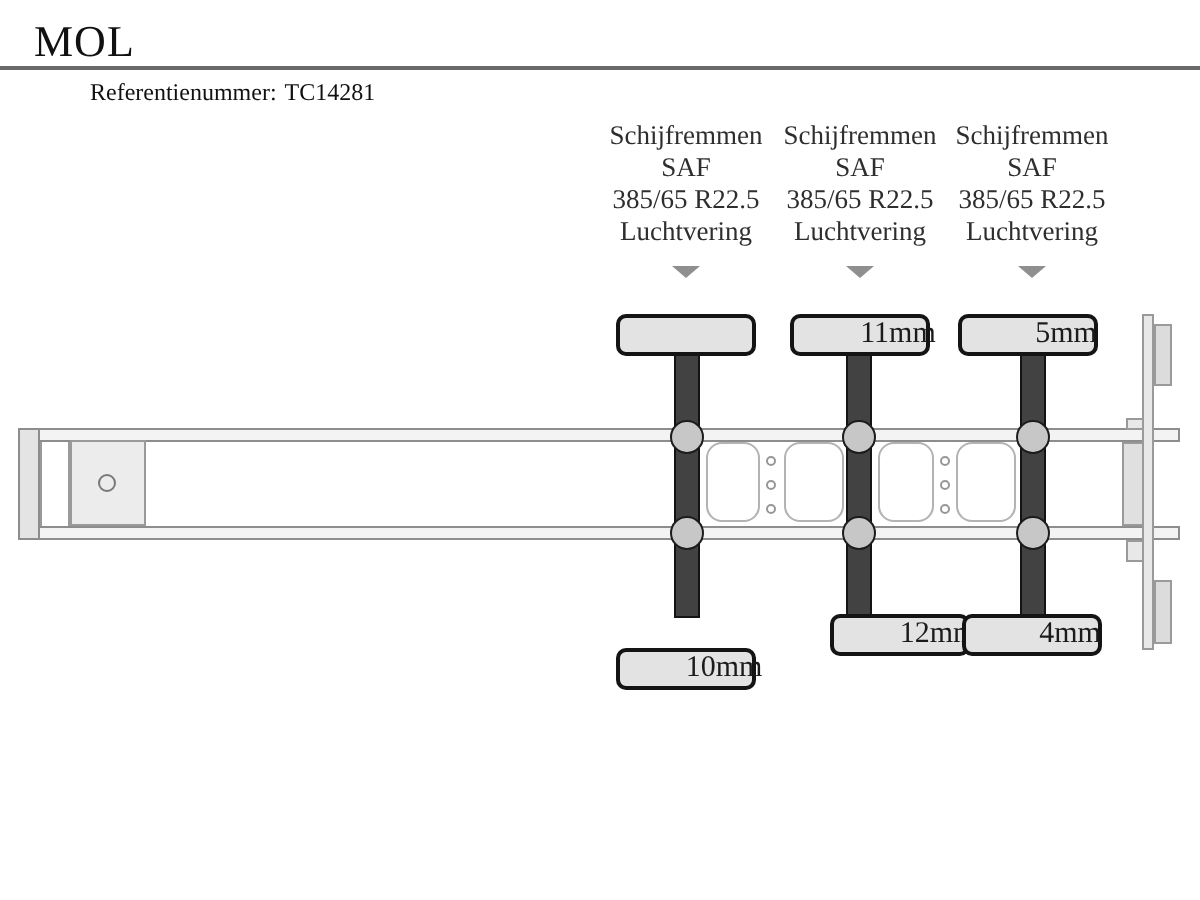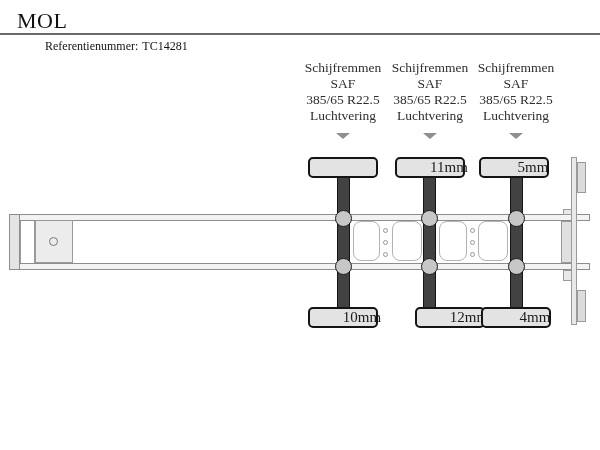--- a/index.html
+++ b/index.html
@@ -86,21 +86,21 @@
   <div>Schijfremmen</div>
   <div>SAF</div>
   <div>385/65 R22.5</div>
   <div>Luchtvering</div>
 </div>
 <div class="abs arrow-down" style="left:336px"></div>
 <div class="abs axle-shaft" style="left:337px"></div>
 <div class="abs hub" style="left:335px;top:210px"></div>
 <div class="abs hub" style="left:335px;top:258px"></div>
 <div class="abs meas-box" style="left:308px;top:157px"></div>
-<div class="abs meas-box" style="left:308px;top:307px">10mm</div>
+<div class="abs meas-box" style="left:308px;top:324px">10mm</div>
 
 <div class="abs axle-label" style="left:384px">
   <div>Schijfremmen</div>
   <div>SAF</div>
   <div>385/65 R22.5</div>
   <div>Luchtvering</div>
 </div>
 <div class="abs arrow-down" style="left:423px"></div>
 <div class="abs axle-shaft" style="left:423px"></div>
 <div class="abs hub" style="left:421px;top:210px"></div>

